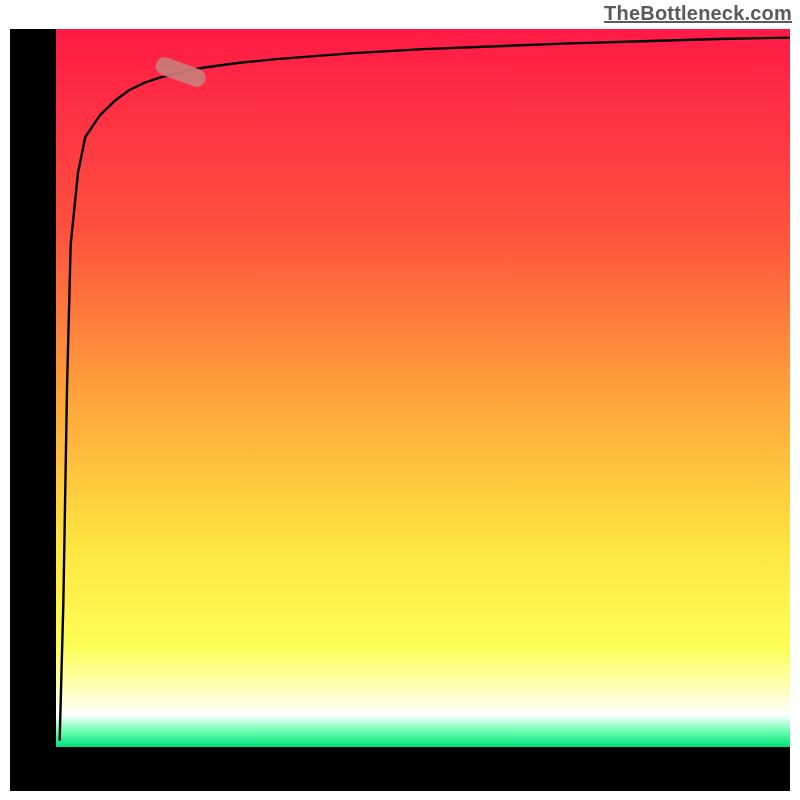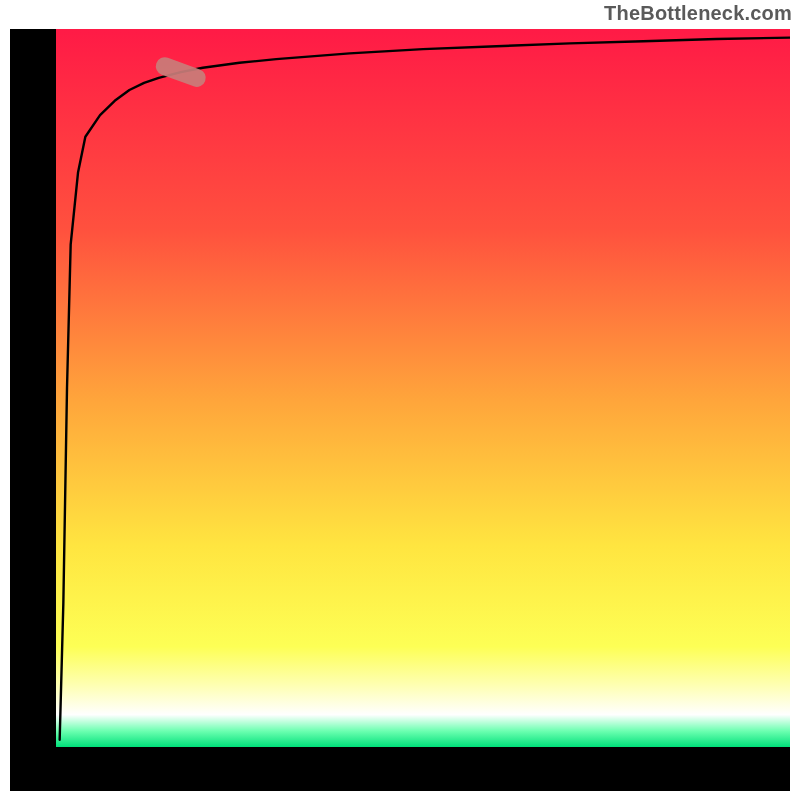--- a/index.html
+++ b/index.html
@@ -17,20 +17,21 @@
     height: 800px;
   }
   .attribution {
     position: absolute;
     top: 2px;
     right: 8px;
     font-size: 20px;
     font-weight: 600;
     color: #5a5a5a;
     letter-spacing: 0.2px;
+    text-decoration: underline;
   }
   .frame {
     position: absolute;
     left: 10px;
     top: 29px;
     width: 780px;
     height: 762px;
     background: #000;
   }
   .plot {

